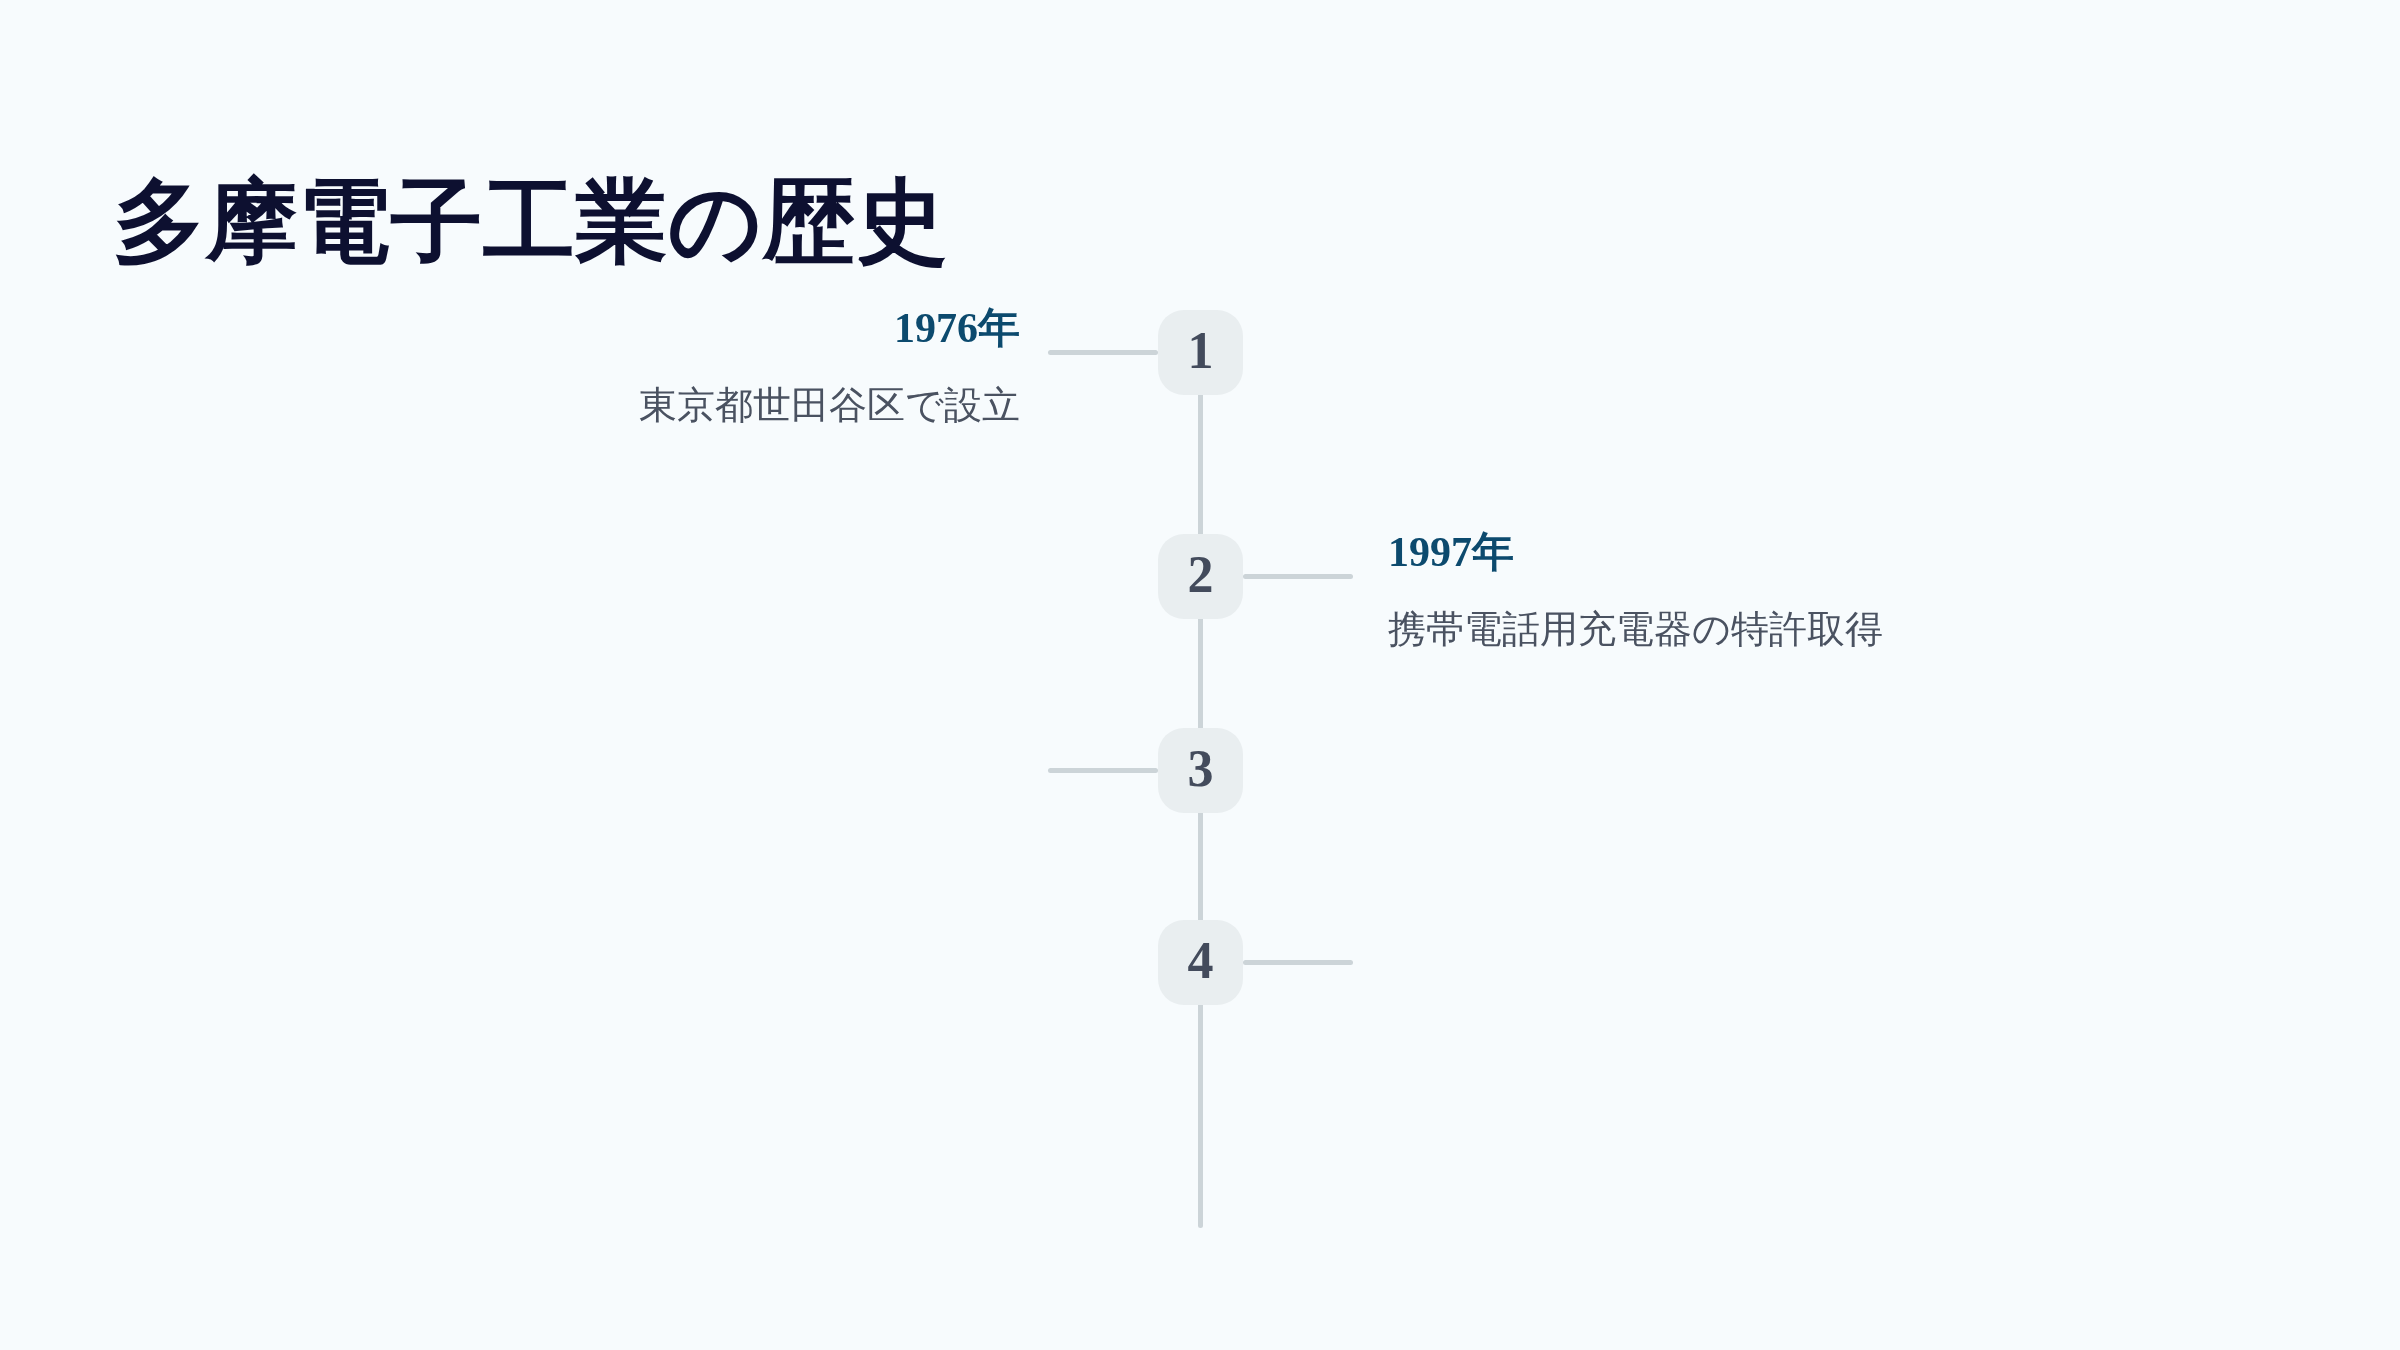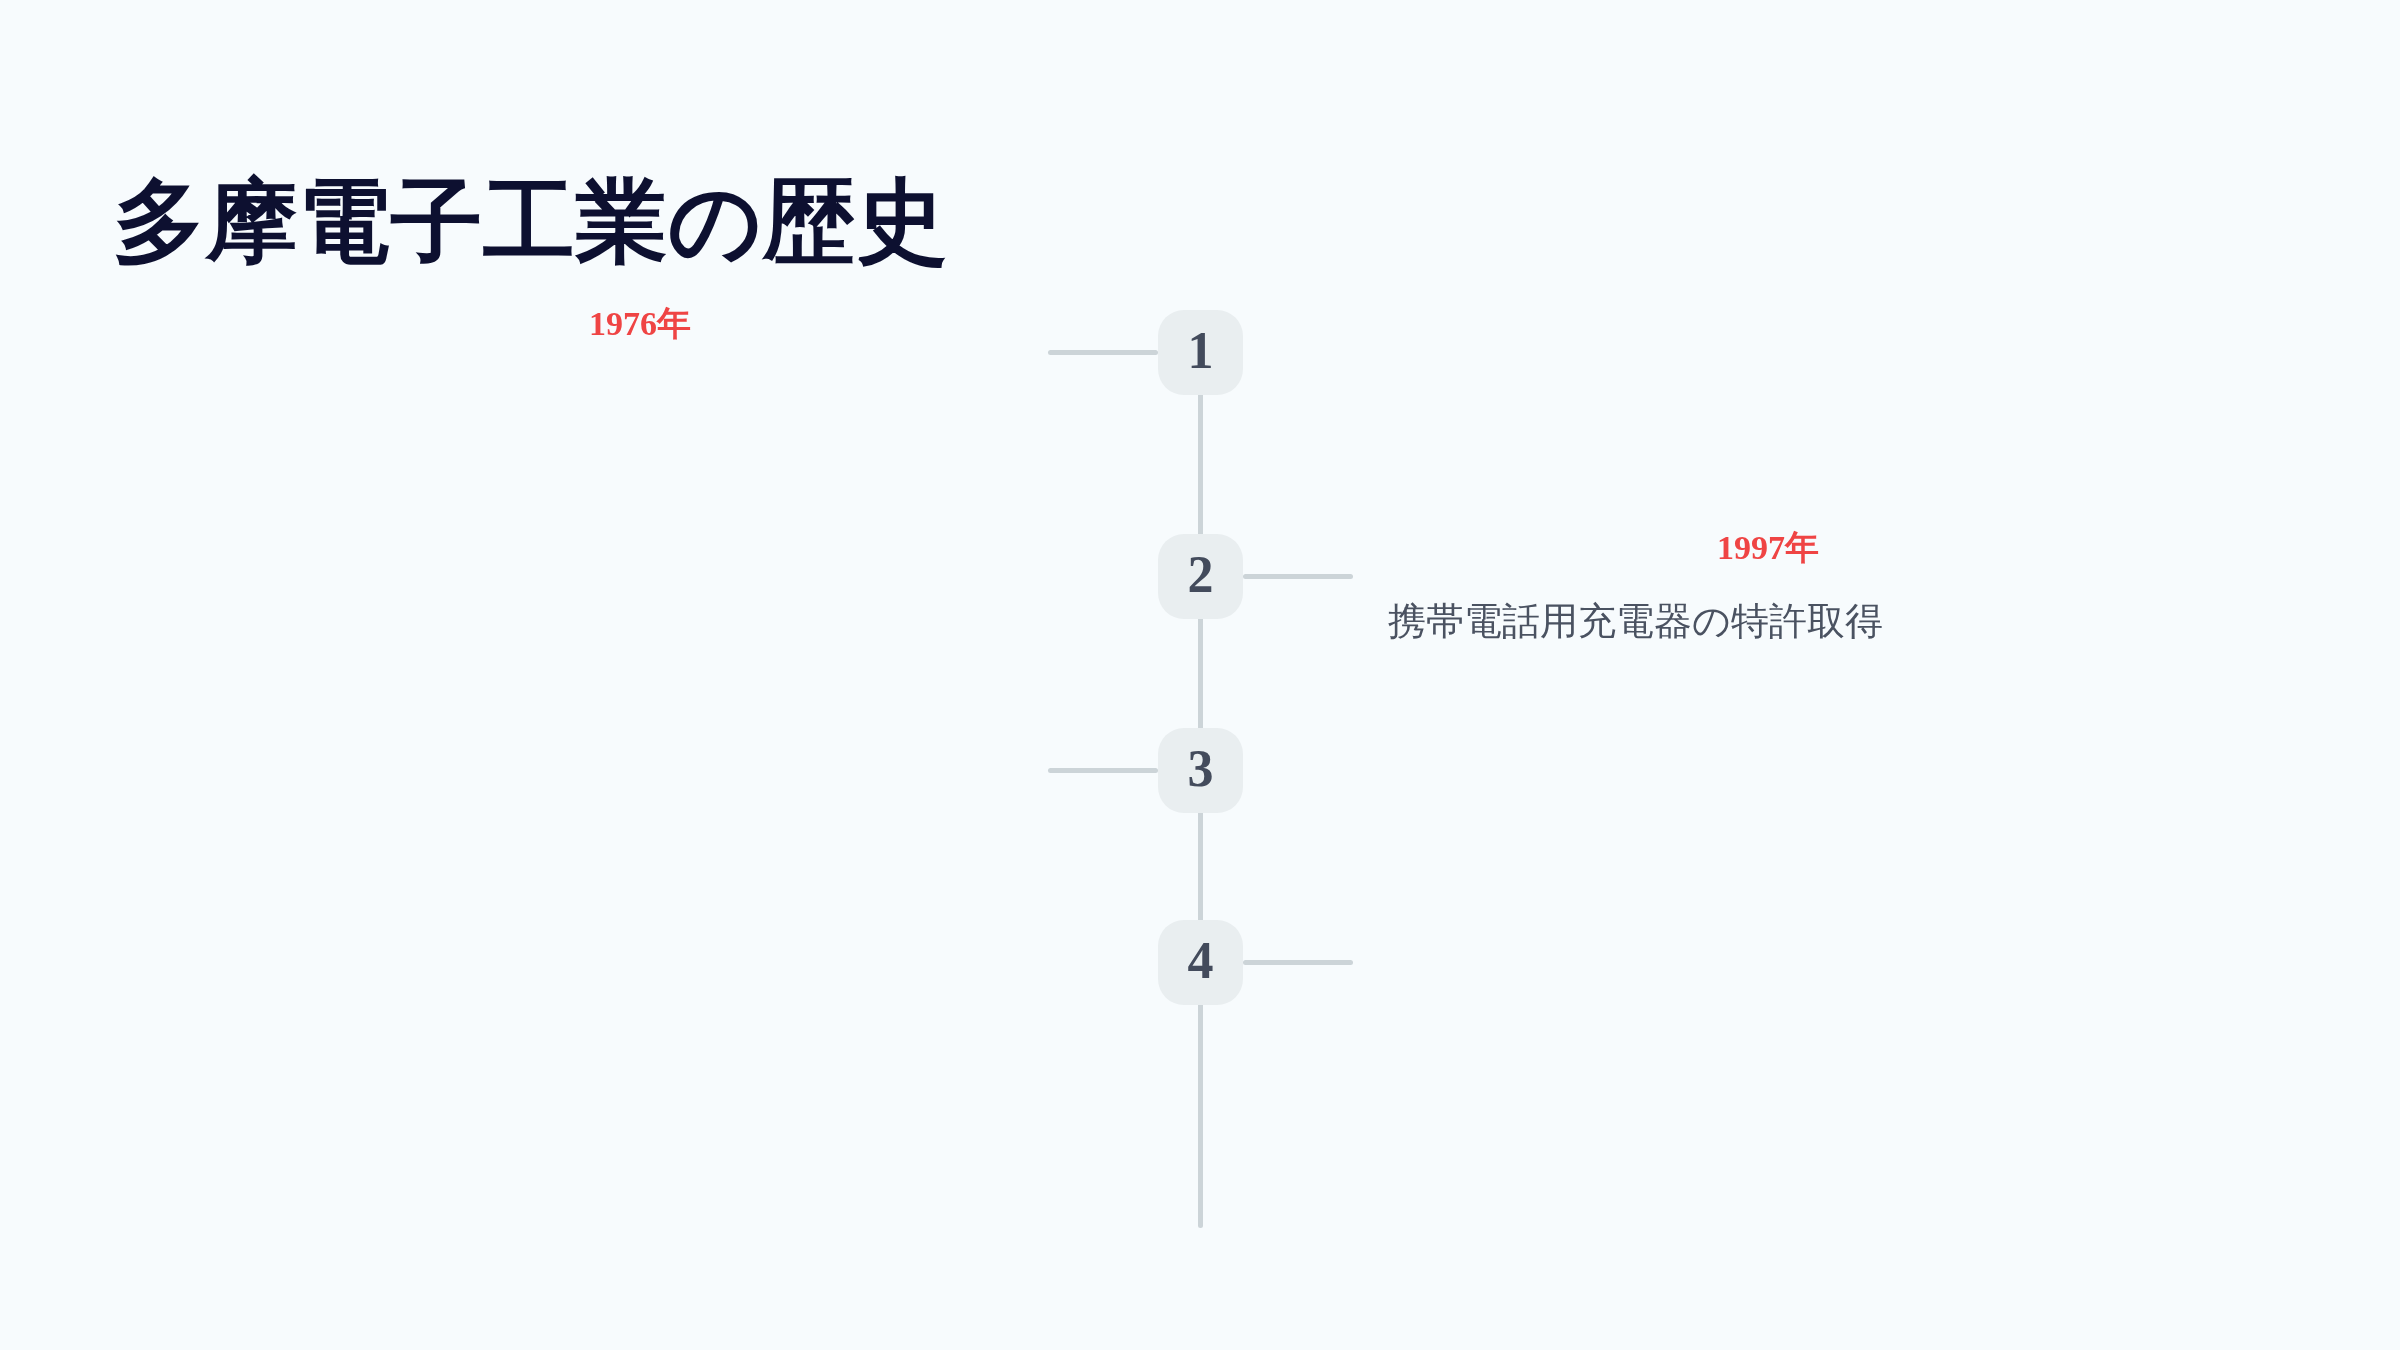--- a/index.html
+++ b/index.html
@@ -111,25 +111,24 @@
     text-align: right;
   }
   .node.right .entry {
     left: 1388px;
     text-align: left;
   }
 
   .entry .year {
     font-family: "Liberation Serif", "DejaVu Serif", serif;
     font-weight: 700;
-    font-size: 34px;
+    font-size: 42px;
     line-height: 1.05;
-    color: #ef4444;
+    color: #0c4a6e;
     white-space: nowrap;
-    text-align: center;
   }
 
   .entry .desc {
     margin-top: 30px;
     font-family: "Liberation Sans", "DejaVu Sans", sans-serif;
     font-weight: 400;
     font-size: 38px;
     line-height: 1.35;
     color: #4a5261;
     white-space: nowrap;
@@ -144,20 +143,21 @@
 
   <div class="timeline">
 
     <div class="spine"></div>
 
     <div class="node left" style="top:352px;">
       <div class="connector"></div>
       <div class="badge">1</div>
       <div class="entry">
         <div class="year">1976年</div>
+        <div class="desc">東京都世田谷区で設立</div>
       </div>
     </div>
 
     <div class="node right" style="top:576px;">
       <div class="connector"></div>
       <div class="badge">2</div>
       <div class="entry">
         <div class="year">1997年</div>
         <div class="desc">携帯電話用充電器の特許取得</div>
       </div>

